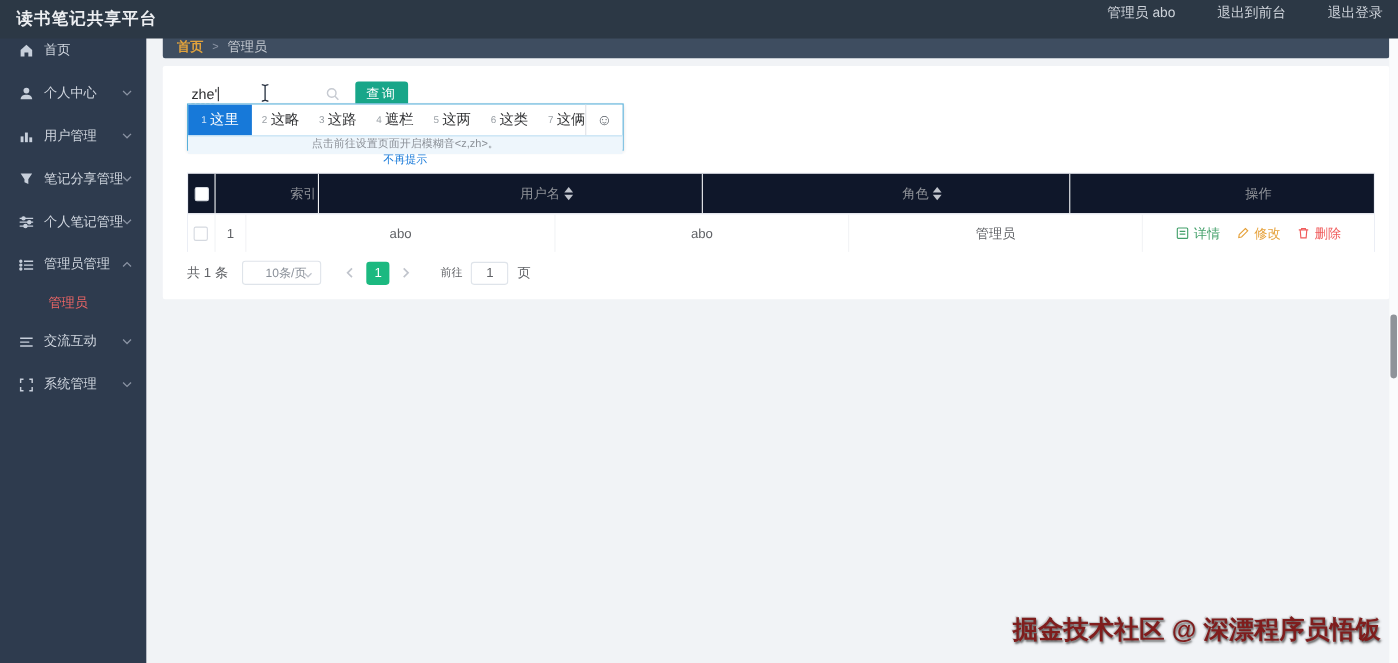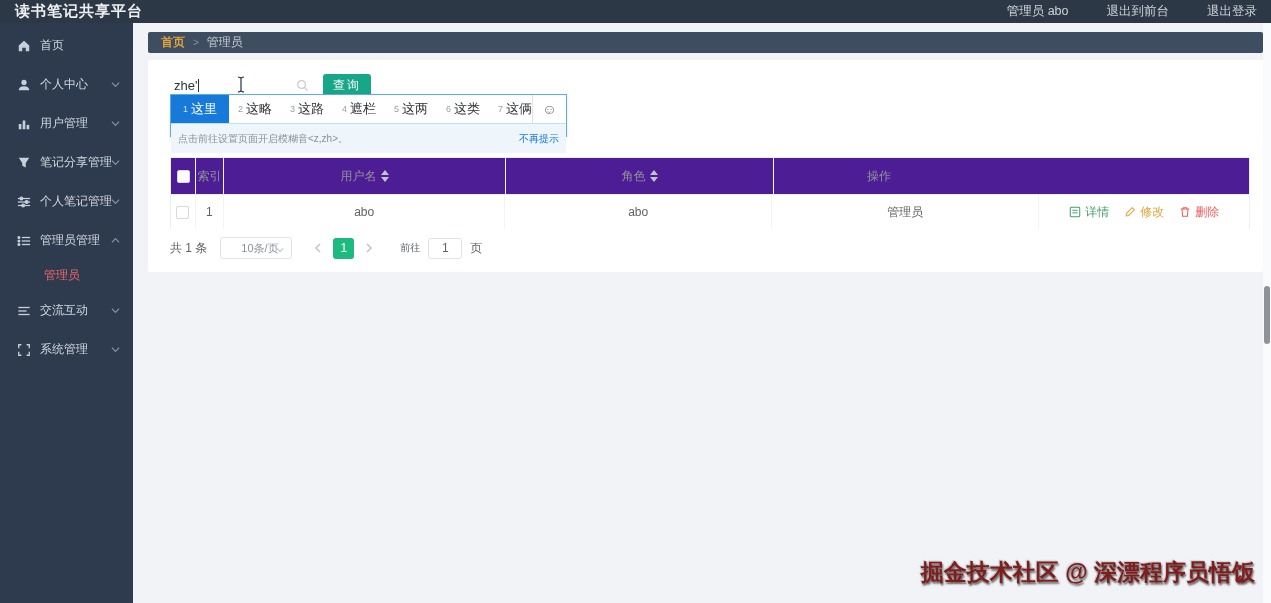--- a/index.html
+++ b/index.html
@@ -1,21 +1,21 @@
 <!DOCTYPE html>
 <html><head>
 <meta charset="utf-8">
 <style>
   * { margin:0; padding:0; box-sizing:border-box; }
   html,body { width:1271px; height:603px; overflow:hidden; }
   body { font-family:"Liberation Sans","DejaVu Sans",sans-serif; background:#f1f3f6; position:relative; }
   #app { position:absolute; inset:0; width:1271px; height:603px; }
 
   
-  .topbar { position:absolute; left:0; top:0; width:1271px; height:23px; background:#2c3845; display:flex; align-items:center; z-index:30;text-align:right; }
+  .topbar { position:absolute; left:0; top:0; width:1271px; height:35px; background:#2c3845; display:flex; align-items:center; z-index:30;text-align:right; }
   .topbar .title { margin-left:15px; font-size:15px; font-weight:bold; color:#eceef1; letter-spacing:1px; white-space:nowrap; }
   .topbar .right { position:absolute; right:14px; top:0; height:23px; display:flex; align-items:center; gap:38px; }
   .topbar .right span { font-size:12.5px; color:#ced3da; white-space:nowrap; cursor:pointer; }
 
   
   .sidebar { position:absolute; left:0; top:23px; width:133px; height:580px; background:#2e3b4e; z-index:20; padding-top:3px; }
   .side-item { height:39px; display:flex; align-items:center; padding-left:17px; position:relative; color:#d0d6df; font-size:12px; cursor:pointer; white-space:nowrap; }
   .side-item .ico { width:14px; height:14px; margin-right:9px; flex:0 0 auto; color:#c7cfdb; }
   .side-item .chev { position:absolute; right:13px; color:#8a93a3; width:9px; height:9px; }
   .side-sub { height:31px; display:flex; align-items:center; padding-left:44px; font-size:12px; color:#ee6666; cursor:pointer; }
@@ -42,28 +42,28 @@
   .ime { position:absolute; left:22px; top:34px; width:397px; height:43px; background:#fff; border:1px solid #58b0da; z-index:15; box-shadow:0 1px 3px rgba(0,0,0,.12); }
   .ime-cands { height:28px; display:flex; align-items:stretch; }
   .cand-strip { width:361px; overflow:hidden; display:flex; align-items:stretch; }
   .cand { display:flex; align-items:center; padding:0 9px; cursor:pointer; white-space:nowrap; }
   .cand .n { font-size:9px; color:#9aa0a6; margin-right:3px; }
   .cand .t { font-size:13px; color:#303133; }
   .cand.active { background:#1779d9; padding:0 12px; }
   .cand.active .n { color:#cfe3f8; }
   .cand.active .t { color:#fff; }
   .ime-smiley { width:34px; border-left:1px solid #dfe2e6; display:flex; align-items:center; justify-content:center; font-size:14px; color:#555b63; cursor:pointer; }
-  .ime-tip { height:30px; background:#eef6fc; border-top:1px solid #bfe0f2; display:flex; align-items:center; justify-content:space-between; padding:0 7px; }
+  .ime-tip { height:17px; background:#eef6fc; border-top:1px solid #bfe0f2; display:flex; align-items:center; justify-content:space-between; padding:0 7px;flex-direction:column; }
   .ime-tip .tip-text { font-size:10px; color:#8b9097; white-space:nowrap; }
   .ime-tip .tip-dismiss { font-size:10px; color:#1779d9; cursor:pointer; white-space:nowrap; }
 
   
   .table { position:absolute; left:22px; top:97px; width:1080px; border:1px solid #ebeef5; border-bottom:none; }
   .tr { display:flex; width:100%; }
-  .th-row { height:36px; background:#4c1d95; }
+  .th-row { height:36px; background:#0f172a;justify-content:space-between; }
   .td-row { height:35px; border-top:1px solid #ebeef5; background:#fff; }
   .table .cell { display:flex; align-items:center; justify-content:center; font-size:12px; white-space:nowrap; border-right:1px solid #f2f3f5; }
   .table .cell:last-child { border-right:none; }
   .c1{width:25px;} .c2{width:28px;} .c3{width:282px;} .c4{width:267px;} .c5{width:268px;} .c6{width:210px;}
   .th-row .cell { color:#909399; }
   .td-row .cell { color:#606266; }
   .checkbox { width:13px; height:13px; border:1px solid #d5d9e0; border-radius:2px; background:#fff; cursor:pointer; }
   .sort { display:inline-flex; flex-direction:column; margin-left:4px; gap:2px; cursor:pointer; }
   .sort i { width:0; height:0; border-left:4px solid transparent; border-right:4px solid transparent; }
   .sort .up { border-bottom:5px solid #c0c4cc; }

